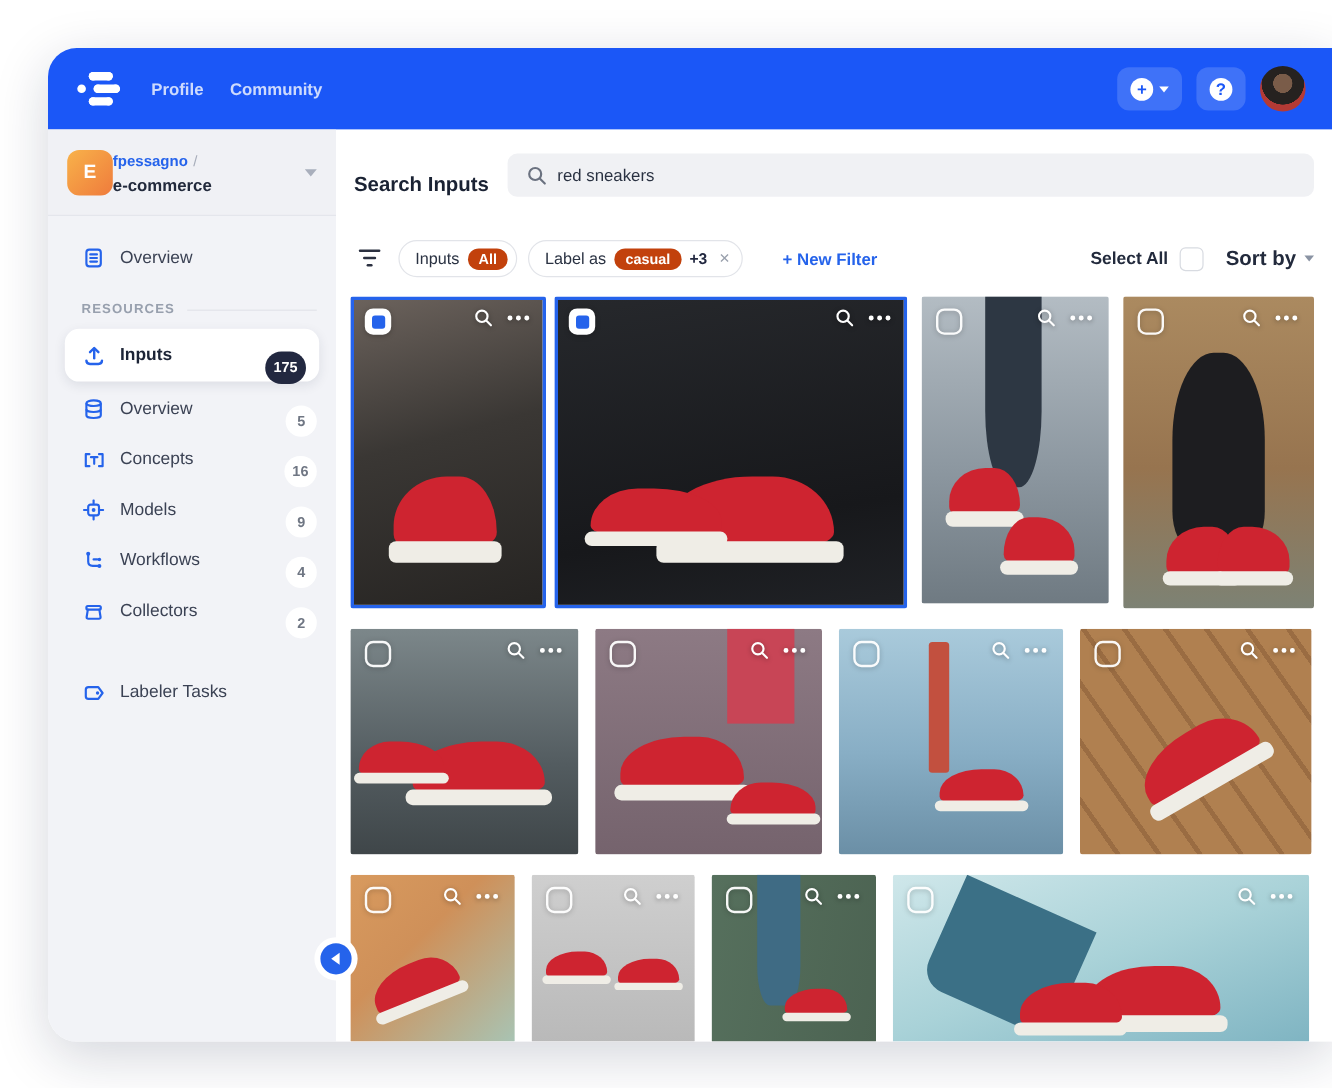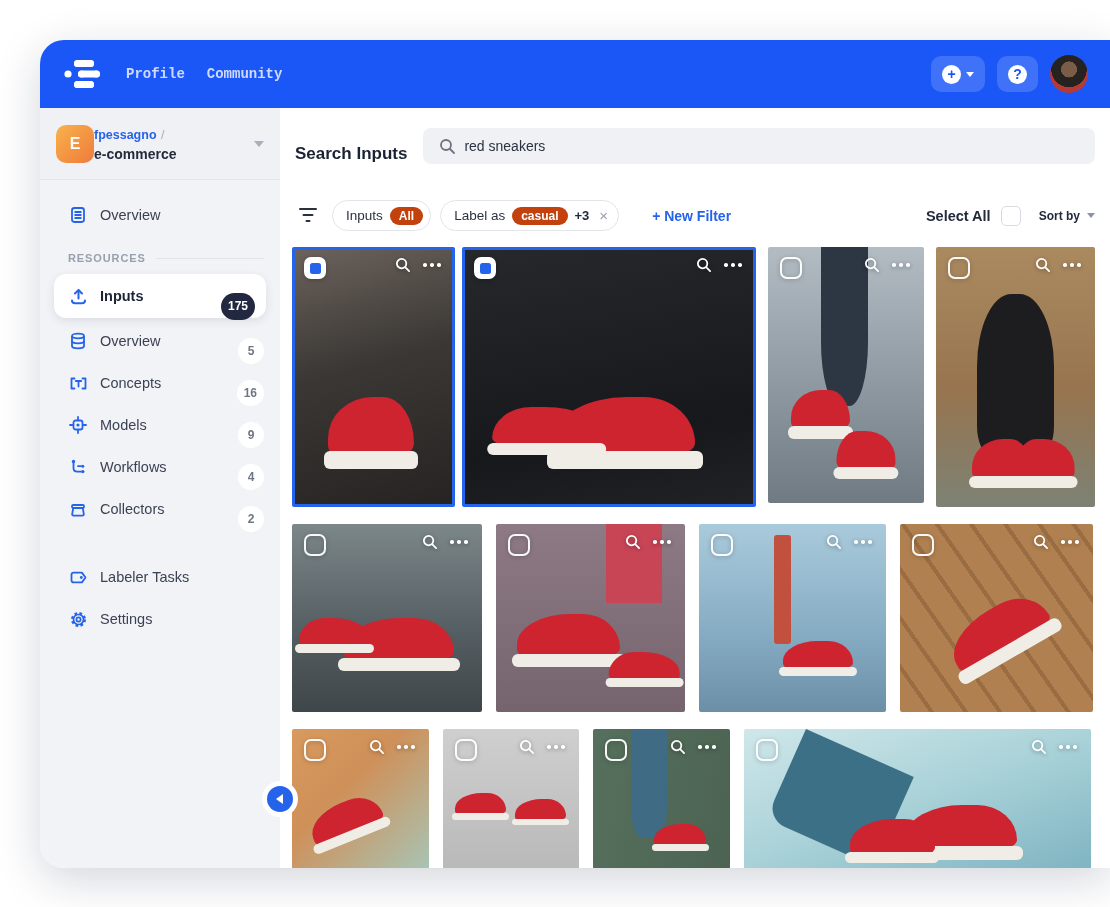--- a/index.html
+++ b/index.html
@@ -5,21 +5,21 @@
   * { margin:0; padding:0; box-sizing:border-box; }
   html,body { width:1110px; height:907px; background:#ffffff; font-family:"Liberation Sans", sans-serif; overflow:hidden; }
 
   .app { position:absolute; left:40px; top:40px; width:1070px; height:828px;
          border-radius:24px 0 0 24px; overflow:hidden; background:#fff;
          box-shadow:0 12px 45px rgba(15,25,60,.18); }
 
   
   .topbar { height:68px; background:#1B57F7; display:flex; align-items:center; padding:0 22px 0 24px; }
   .logo { width:40px; height:34px; margin-right:22px; flex:none; }
-  .topnav { display:flex; gap:22px;font-family:Liberation Mono, monospace; }
+  .topnav { display:flex; gap:22px; }
   .topnav a { color:rgba(255,255,255,.78); font-size:14px; font-weight:600; text-decoration:none; }
   .topbar-right { margin-left:auto; display:flex; align-items:center; gap:12px; }
   .pill-btn { height:36px; border-radius:10px; background:rgba(255,255,255,.16);
               display:flex; align-items:center; justify-content:center; gap:5px; padding:0 11px; cursor:pointer; }
   .circ { width:19px; height:19px; border-radius:50%; background:#fff; color:#1B57F7;
           display:flex; align-items:center; justify-content:center; font-size:14px; font-weight:700; line-height:1; }
   .caret-w { width:0; height:0; border-left:4px solid transparent; border-right:4px solid transparent; border-top:5px solid #fff; }
   .avatar { width:38px; height:38px; border-radius:50%; flex:none;
             background:radial-gradient(circle at 50% 38%, #7a5c49 0 26%, #262220 27% 58%, #b43a35 59% 100%);
             border:0; }
@@ -74,21 +74,21 @@
   .pill { height:31px; border:1px solid #E2E4E9; border-radius:16px; background:#fff; display:flex; align-items:center;
           gap:7px; padding:0 7px 0 13px; margin-right:9px; font-size:13.5px; color:#2A3242; cursor:pointer; }
   .badge-dark { background:#c2410c; color:#fff; font-size:12px; font-weight:700; border-radius:11px; padding:3px 9px; line-height:1; }
   .pill .extra { font-weight:700; color:#222840; font-size:13px; }
   .pill .x { color:#9AA1AD; font-size:15px; padding:0 3px; cursor:pointer; }
   .new-filter { color:#2563EB; font-size:14px; font-weight:600; margin-left:24px; cursor:pointer; text-decoration:none; }
   .filter-right { margin-left:auto; display:flex; align-items:center; gap:10px; }
   .select-all-lbl { font-size:14.5px; font-weight:700; color:#222A3C; }
   .checkbox { width:20px; height:20px; border:1.5px solid #D8DBE1; border-radius:5px; background:#fff; cursor:pointer; }
   .sortby { display:flex; align-items:center; gap:7px; margin-left:8px; cursor:pointer; }
-  .sortby span { font-size:12px; font-weight:700; color:#222A3C; }
+  .sortby span { font-size:17px; font-weight:700; color:#222A3C; }
   .caret-g { width:0; height:0; border-left:4.5px solid transparent; border-right:4.5px solid transparent; border-top:5.5px solid #8A93A3; }
 
   
   .grid { padding:16px 0 0 12px; }
   .grow { display:flex; margin-bottom:17px; }
   .tile { position:relative; border-radius:2px; overflow:hidden; cursor:pointer; flex:none; }
   .tile.selected { box-shadow:inset 0 0 0 3px #2563EB; }
   .tile .photo { position:absolute; inset:0; z-index:0; }
   .tile.selected .photo { inset:3px; }
   .ovl { position:absolute; inset:0; z-index:2; padding:10px 12px; display:flex; align-items:flex-start; }
@@ -277,30 +277,20 @@
         <div class="nav-item">
           <span class="ic">
             <svg width="19" height="15" viewBox="0 0 19 15" fill="none" stroke="#2563EB" stroke-width="1.8" stroke-linejoin="round">
               <path d="M2.5 4.8 c0-1.2 1-2.2 2.2-2.2 h8.2 l3.6 4.9 -3.6 4.9 H4.7 c-1.2 0-2.2-1-2.2-2.2 Z"></path>
                 <circle cx="12.3" cy="7.5" r="1.4" fill="#2563EB" stroke="none"></circle>
             </svg>
             </span>
           <span class="lbl">Labeler Tasks</span>
         </div>
 
-        <div class="nav-item">
-          <span class="ic">
-            <svg width="19" height="19" viewBox="0 0 19 19" fill="none" stroke="#2563EB">
-              <circle cx="9.5" cy="9.5" r="6.2" stroke-width="2.6" stroke-dasharray="2.6 2.3"></circle>
-                <circle cx="9.5" cy="9.5" r="5" stroke-width="1.7"></circle>
-                <circle cx="9.5" cy="9.5" r="2.1" stroke-width="1.7"></circle>
-            </svg>
-            </span>
-          <span class="lbl">Settings</span>
-        </div>
       </div>
     </div>
 
     <div class="main">
       <div class="search-row">
         <div class="page-title">Search Inputs</div>
         <div class="search-box">
           <svg class="mag-g" width="17" height="17" viewBox="0 0 17 17" fill="none" stroke="#6B7280" stroke-width="1.8" stroke-linecap="round">
             <circle cx="7" cy="7" r="5"></circle>
               <line x1="11" y1="11" x2="15" y2="15"></line>

